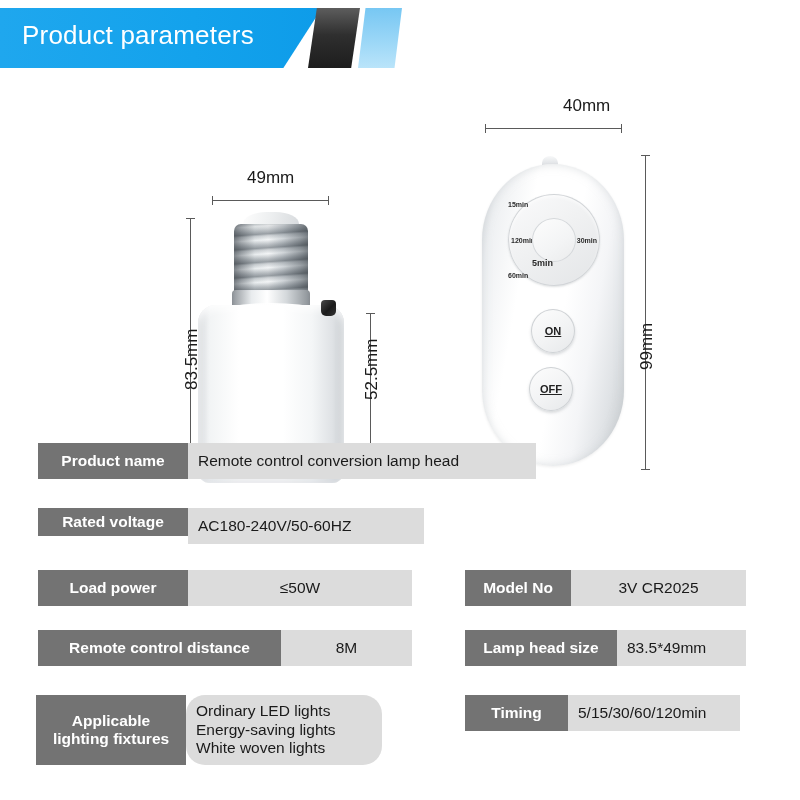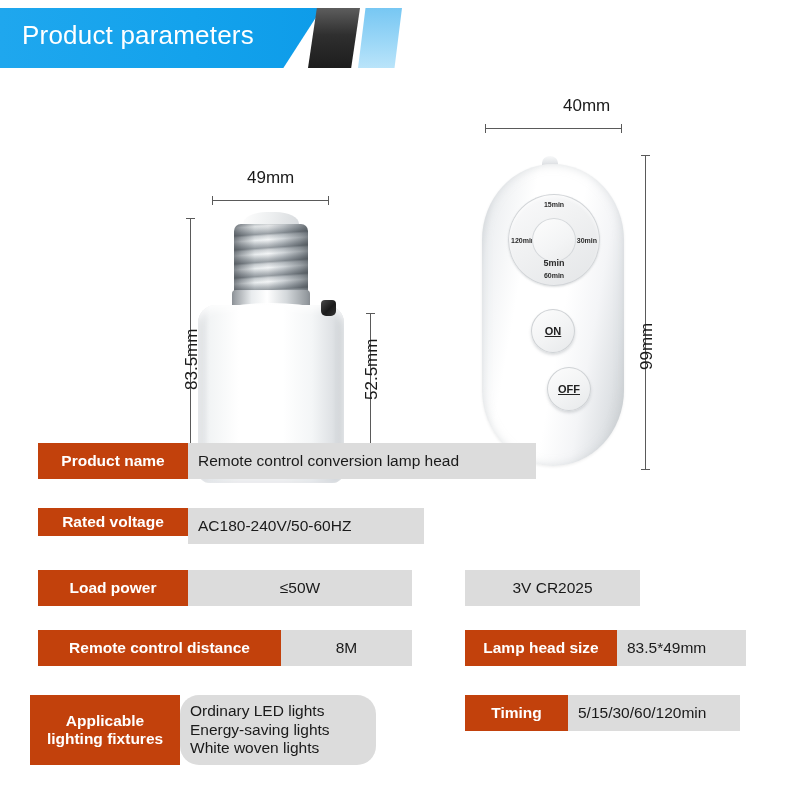--- a/index.html
+++ b/index.html
@@ -209,21 +209,21 @@
     border-radius: 50%;
     background: linear-gradient(145deg, #fdfdfd 0%, #f3f4f5 60%, #eaebec 100%);
     box-shadow: inset 0 0 0 1px #d5d8db;
   }
   .timer-label {
     position: absolute;
     font-size: 7px;
     font-weight: bold;
     color: #2b2b2b;
     white-space: nowrap;
-    text-align: center;
+    text-align: left;
   }
   .tl-top    { left: 0; right: 0; top: 7px; }
   .tl-left   { left: 3px; top: 43px; }
   .tl-right  { right: 3px; top: 43px; }
   .tl-bottom { left: 0; right: 0; bottom: 7px; }
   .tl-center { left: 0; right: 0; top: 40px; font-size: 9px; }
 
   .rbtn {
     position: absolute;
     width: 44px; height: 44px;
@@ -233,30 +233,30 @@
                 0 2px 3px rgba(150,155,160,0.35);
     display: flex;
     align-items: center;
     justify-content: center;
     font-size: 11px;
     font-weight: bold;
     color: #222222;
     text-decoration: underline;
   }
   .rbtn-on  { left: 49px; top: 153px; }
-  .rbtn-off { left: 65px; top: 211px; }
+  .rbtn-off { left: 47px; top: 211px; }
 
   
   .spec-row {
     position: absolute;
     display: flex;
     align-items: stretch;
   }
   .spec-key {
-    background: #c2410c;
+    background: #737373;
     color: #ffffff;
     font-weight: bold;
     font-size: 15.5px;
     display: flex;
     align-items: center;
     justify-content: center;
     text-align: center;
     padding: 0 8px;
     box-sizing: border-box;
     line-height: 1.18;
@@ -342,29 +342,30 @@
 <div class="spec-row" style="left:38px; top:570px;">
   <div class="spec-key" style="width:150px; height:36px;">Load power</div>
   <div class="spec-val center" style="width:224px; height:36px;">≤50W</div>
 </div>
 
 <div class="spec-row" style="left:38px; top:630px;">
   <div class="spec-key" style="width:243px; height:36px;">Remote control distance</div>
   <div class="spec-val center" style="width:131px; height:36px;">8M</div>
 </div>
 
-<div class="spec-row" style="left:30px; top:695px;align-items:flex-end;">
+<div class="spec-row" style="left:36px; top:695px;align-items:flex-end;">
   <div class="spec-key" style="width:150px; height:70px; white-space:pre-line;">Applicable
 lighting fixtures</div>
   <div class="spec-val" style="width:196px; height:70px;border-radius:19px;">Ordinary LED lights
 Energy-saving lights
 White woven lights</div>
 </div>
 
 <div class="spec-row" style="left:465px; top:570px;">
+  <div class="spec-key" style="width:106px; height:36px;">Model No</div>
   <div class="spec-val center" style="width:175px; height:36px;">3V CR2025</div>
 </div>
 
 <div class="spec-row" style="left:465px; top:630px;">
   <div class="spec-key" style="width:152px; height:36px;">Lamp head size</div>
   <div class="spec-val" style="width:129px; height:36px;">83.5*49mm</div>
 </div>
 
 <div class="spec-row" style="left:465px; top:695px;">
   <div class="spec-key" style="width:103px; height:36px;">Timing</div>

